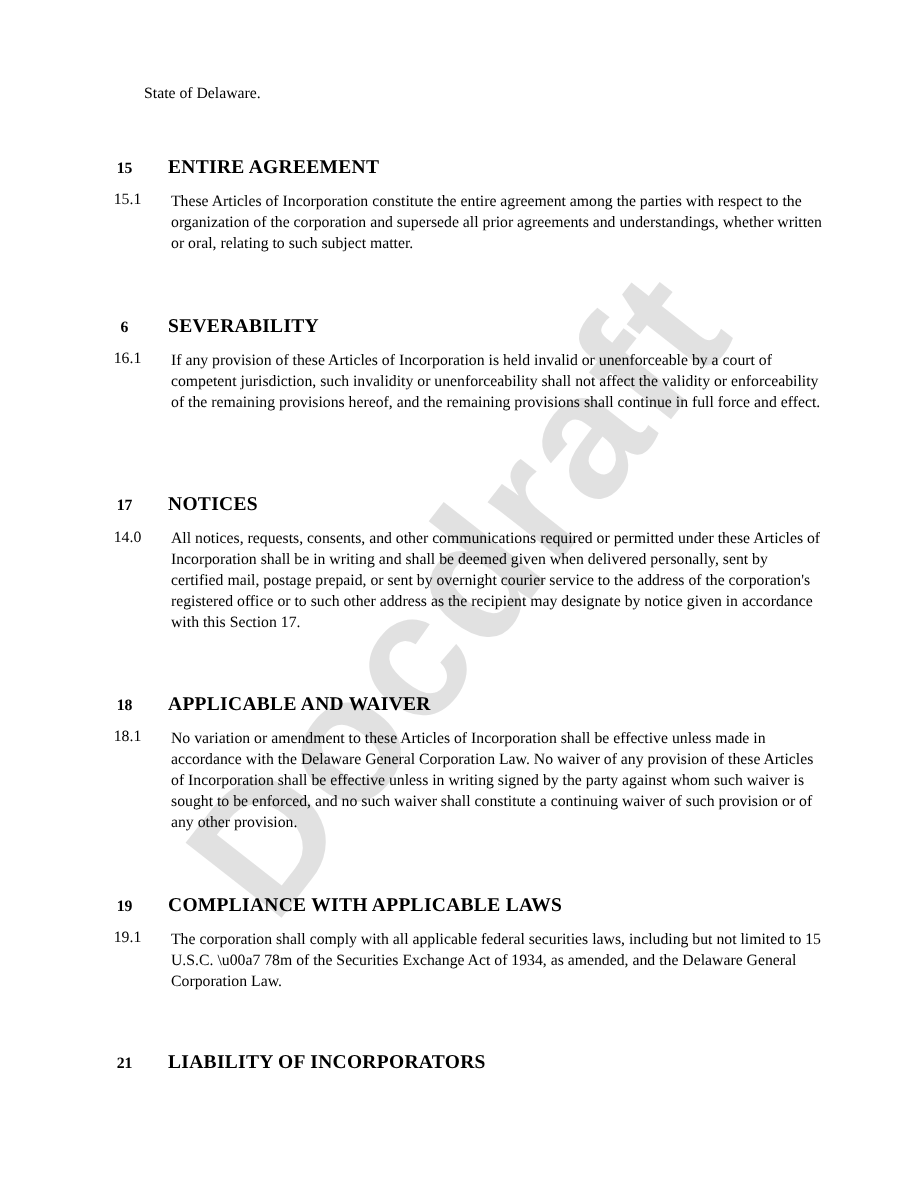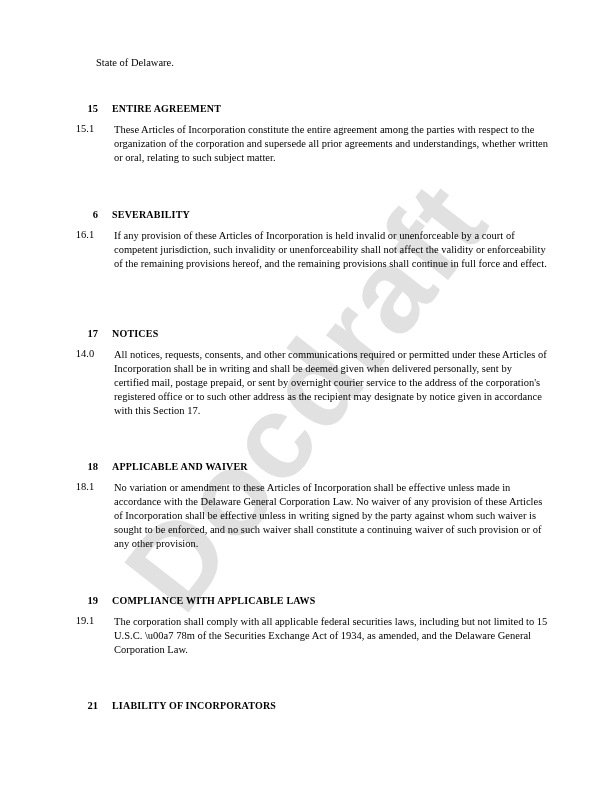--- a/index.html
+++ b/index.html
@@ -58,28 +58,28 @@
     position: absolute;
     left: 68px;
     width: 480px;
   }
   .heading-row {
     display: flex;
     align-items: baseline;
   }
   .heading-num {
     width: 30px;
-    text-align: right;
+    text-align: center;
     font-size: 10.5px;
     font-weight: bold;
     font-family: "Liberation Serif", serif;
   }
   .heading-text {
     margin-left: 14px;
-    font-size: 10px;
+    font-size: 13px;
     font-weight: bold;
     letter-spacing: 0.2px;
   }
   .body-row {
     display: flex;
     align-items: flex-start;
     margin-top: 9px;
   }
   .body-num {
     width: 30px;

